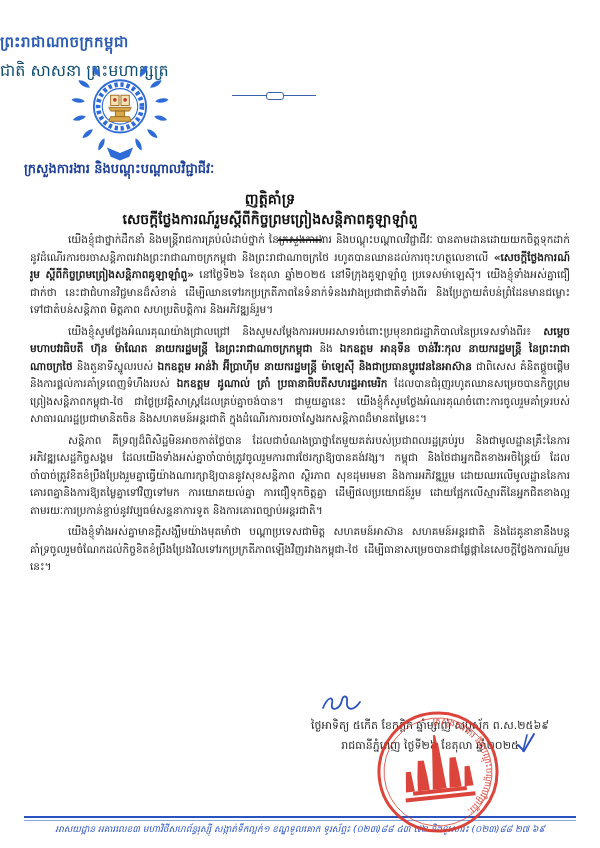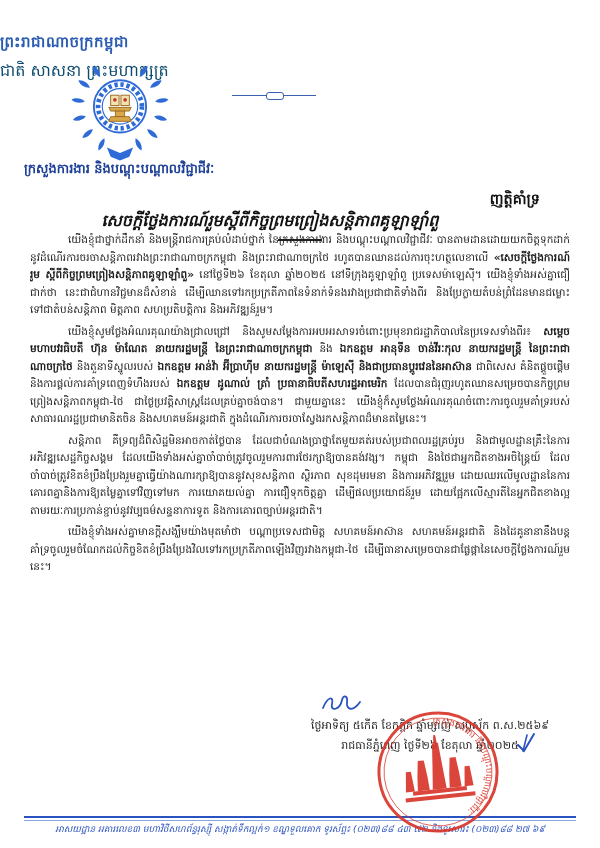--- a/index.html
+++ b/index.html
@@ -10,22 +10,22 @@
   
   .kingdom-block{position:absolute;top:32px;left:0;width:548px;text-align:left;}
   .kingdom-line1{font-size:15px;font-weight:bold;color:#2b5cb4;letter-spacing:.5px;}
   .kingdom-line2{font-size:16px;color:#0c4a6e;margin-top:6px;}
   .header-ornament{position:absolute;top:92px;left:232px;width:84px;height:7px;}
   .header-ornament .line{position:absolute;top:3px;left:0;right:0;border-top:1px solid #3a62b0;}
   .header-ornament .knot{position:absolute;top:0;left:34px;width:16px;height:6px;border:1px solid #3a62b0;border-radius:3px;background:#fff;}
   .logo-wrap{position:absolute;top:56px;left:64px;width:112px;height:112px;}
   .ministry-name{position:absolute;top:160px;left:24px;font-size:13px;font-weight:bold;color:#1d3f96;}
   
-  .doc-title{position:absolute;top:190px;left:0;width:540px;text-align:right;font-size:14.5px;font-weight:bold;color:#111;}
-  .doc-subtitle{position:absolute;top:210px;left:0;width:540px;text-align:center;font-size:16px;font-weight:bold;color:#111;font-style:italic;}
+  .doc-title{position:absolute;top:190px;left:0;width:540px;text-align:center;font-size:14.5px;font-weight:bold;color:#111;}
+  .doc-subtitle{position:absolute;top:210px;left:0;width:540px;text-align:center;font-size:14px;font-weight:bold;color:#111;}
   .title-divider{position:absolute;top:239px;left:278px;width:44px;border-top:2px solid #222;}
   
   .body-block{position:absolute;top:231px;left:30px;width:540px;height:462px;overflow:hidden;}
   .body-para{
     margin:0 0 4px 0;font-size:10.5px;line-height:17.5px;text-align:justify;
     text-indent:38px;overflow-wrap:anywhere;word-break:break-word;color:#1c1c1c;
   }
   .body-para b{font-weight:bold;}
   
   .signoff{position:absolute;top:716px;left:280px;width:300px;text-align:center;font-size:11px;line-height:20px;color:#1c1c1c;}

